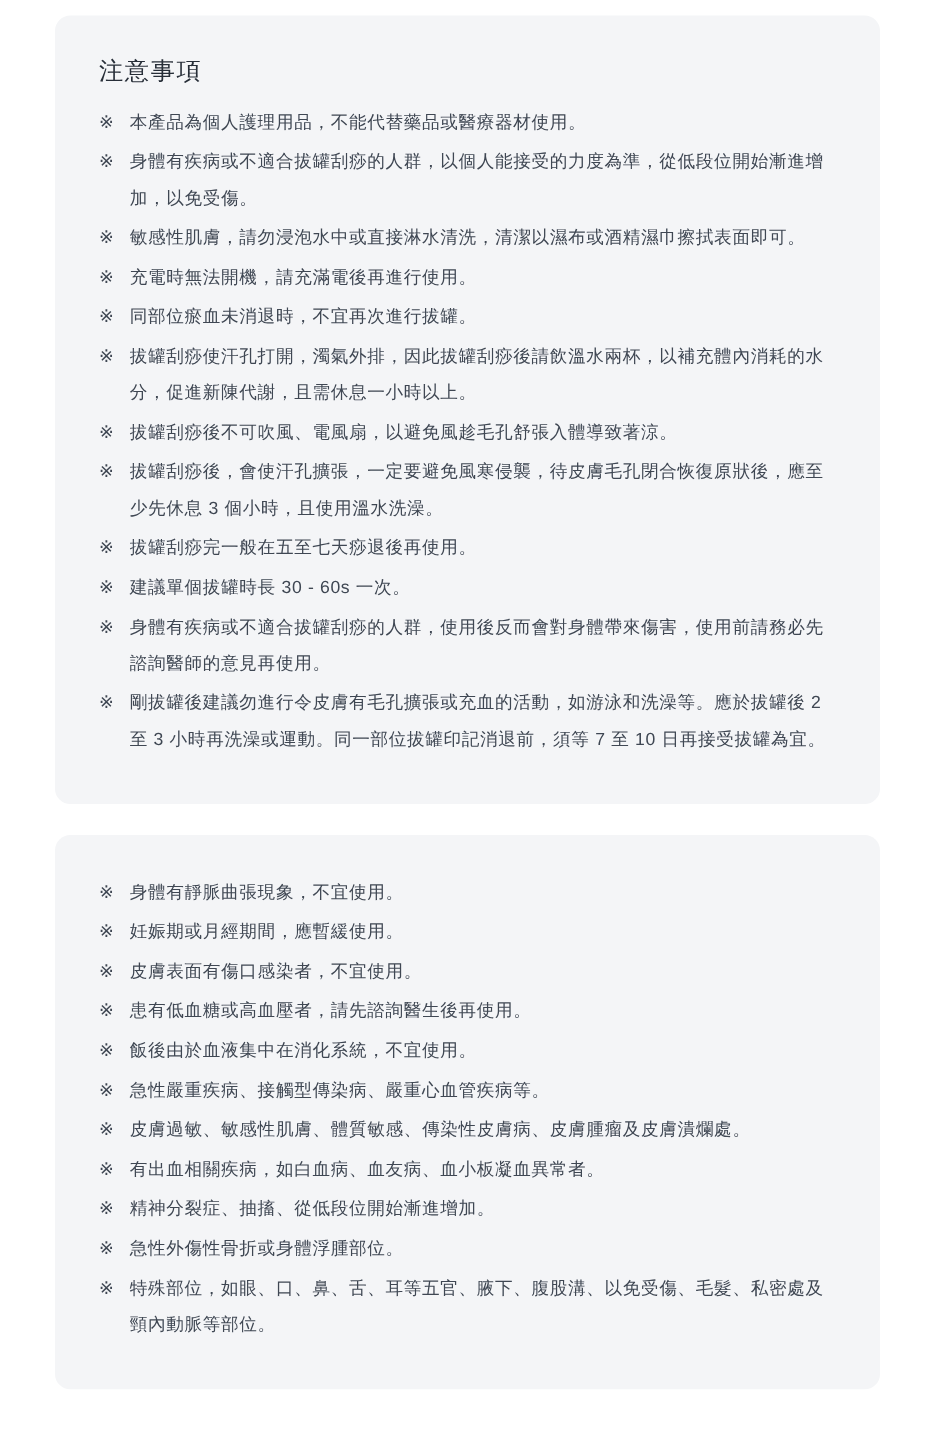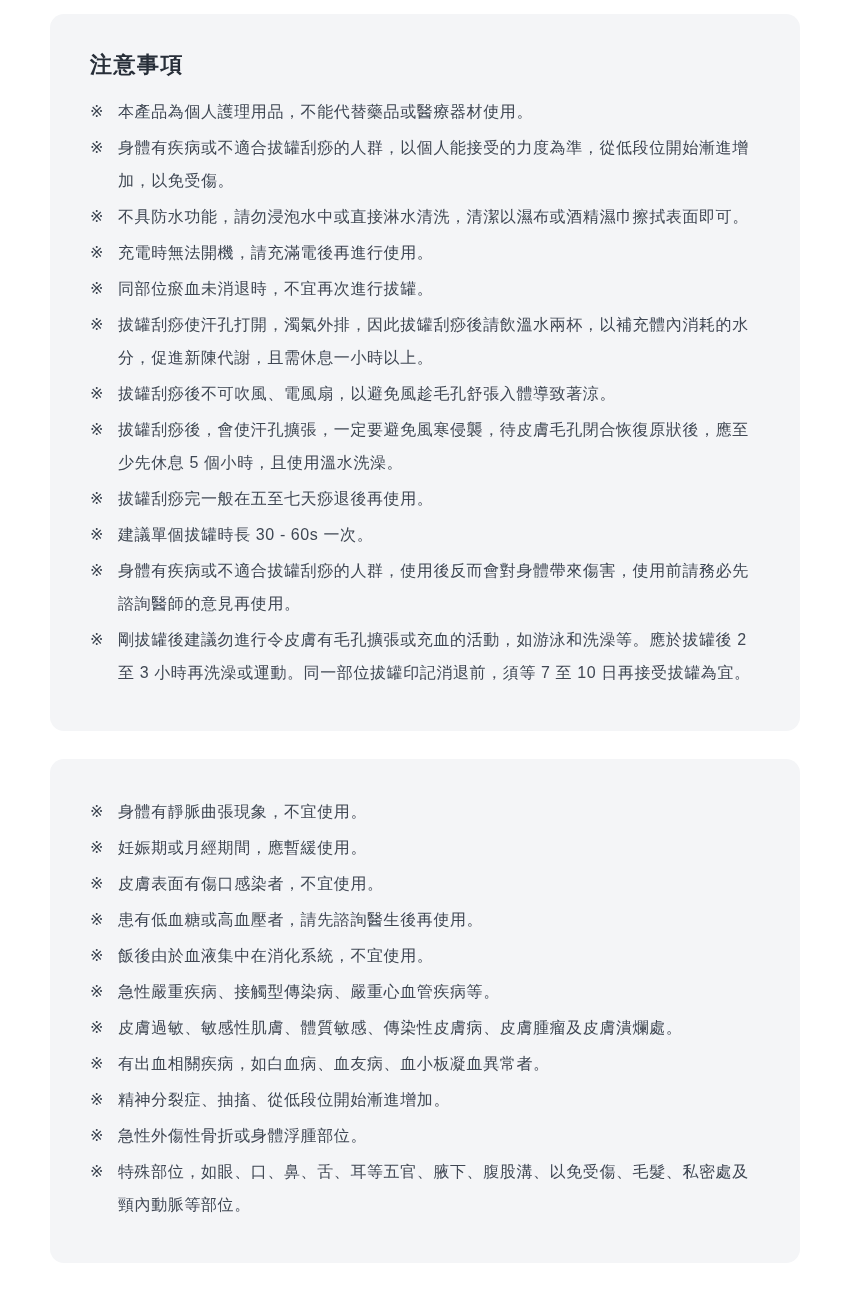--- a/index.html
+++ b/index.html
@@ -19,21 +19,21 @@
     width: 750px;
     margin: 0 auto 28px 50px;
     background: #f4f5f7;
     border-radius: 14px;
     padding: 36px 40px 42px 40px;
     box-sizing: border-box;
   }
   .card-title {
     margin: 0 0 15px 0;
     font-size: 22px;
-    font-weight: 700;
+    font-weight: 400;
     letter-spacing: 1.5px;
     color: #272e38;
   }
   .card-list {
     list-style: none;
     margin: 0;
     padding: 0;
   }
   .card-item {
     display: flex;
@@ -68,21 +68,21 @@
     <span class="item-text">本產品為個人護理用品，不能代替藥品或醫療器材使用。</span>
   </li>
 
   <li class="card-item">
     <span class="marker">※</span>
     <span class="item-text">身體有疾病或不適合拔罐刮痧的人群，以個人能接受的力度為準，從低段位開始漸進增加，以免受傷。</span>
   </li>
 
   <li class="card-item">
     <span class="marker">※</span>
-    <span class="item-text">不具防水功能，請勿浸泡水中或直接淋水清洗，清潔以濕布或酒精濕巾擦拭表面即可。</span>
+    <span class="item-text">敏感性肌膚，請勿浸泡水中或直接淋水清洗，清潔以濕布或酒精濕巾擦拭表面即可。</span>
   </li>
 
   <li class="card-item">
     <span class="marker">※</span>
     <span class="item-text">充電時無法開機，請充滿電後再進行使用。</span>
   </li>
 
   <li class="card-item">
     <span class="marker">※</span>
     <span class="item-text">同部位瘀血未消退時，不宜再次進行拔罐。</span>
@@ -93,21 +93,21 @@
     <span class="item-text">拔罐刮痧使汗孔打開，濁氣外排，因此拔罐刮痧後請飲溫水兩杯，以補充體內消耗的水分，促進新陳代謝，且需休息一小時以上。</span>
   </li>
 
   <li class="card-item">
     <span class="marker">※</span>
     <span class="item-text">拔罐刮痧後不可吹風、電風扇，以避免風趁毛孔舒張入體導致著涼。</span>
   </li>
 
   <li class="card-item">
     <span class="marker">※</span>
-    <span class="item-text">拔罐刮痧後，會使汗孔擴張，一定要避免風寒侵襲，待皮膚毛孔閉合恢復原狀後，應至少先休息 5 個小時，且使用溫水洗澡。</span>
+    <span class="item-text">拔罐刮痧後，會使汗孔擴張，一定要避免風寒侵襲，待皮膚毛孔閉合恢復原狀後，應至少先休息 3 個小時，且使用溫水洗澡。</span>
   </li>
 
   <li class="card-item">
     <span class="marker">※</span>
     <span class="item-text">拔罐刮痧完一般在五至七天痧退後再使用。</span>
   </li>
 
   <li class="card-item">
     <span class="marker">※</span>
     <span class="item-text">建議單個拔罐時長 30 - 60s 一次。</span>

